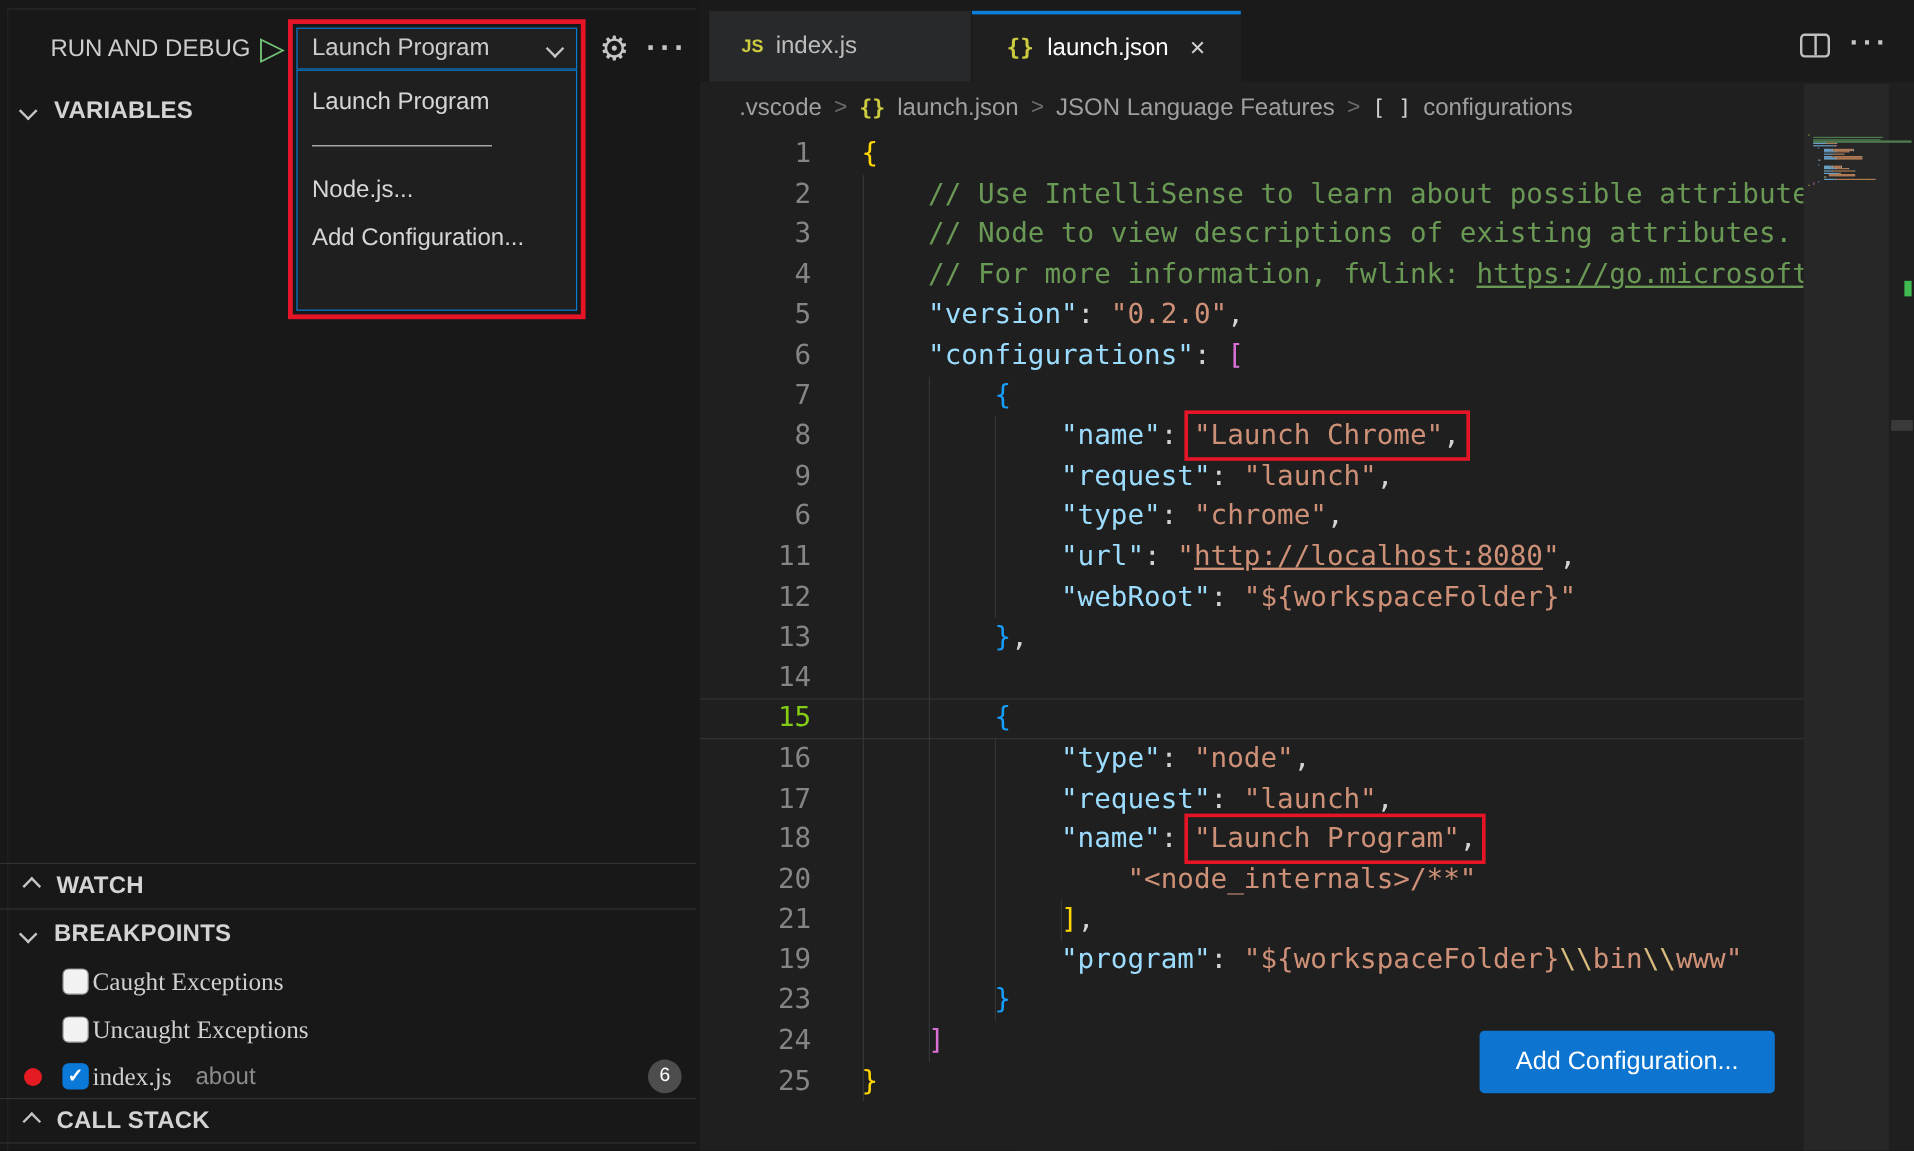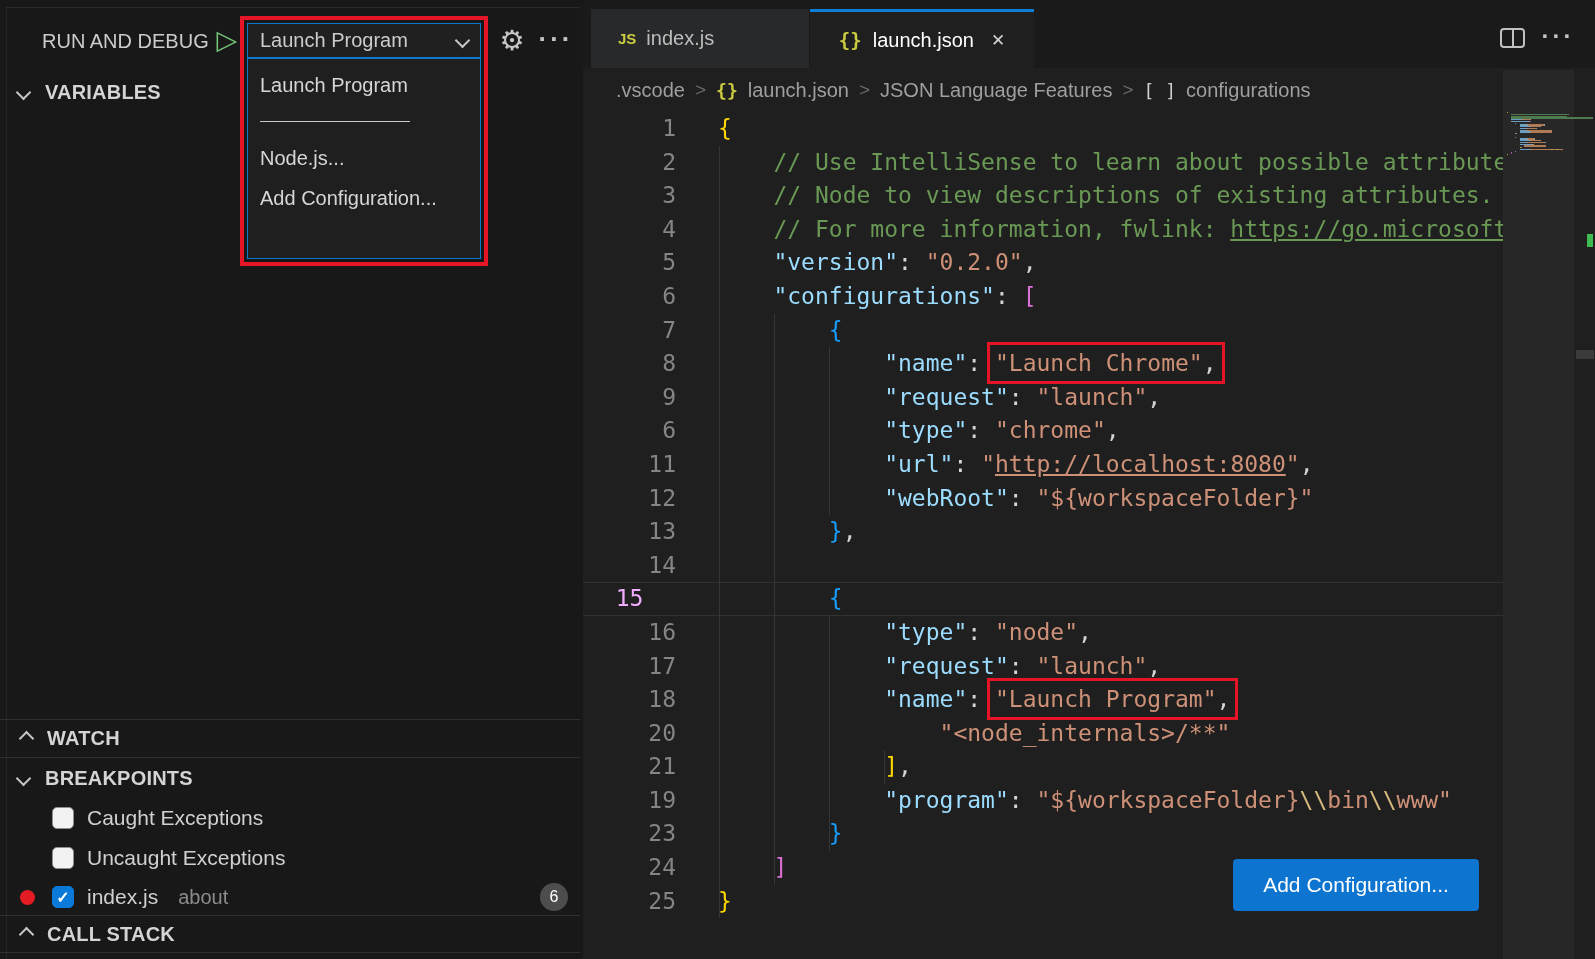--- a/index.html
+++ b/index.html
@@ -30,21 +30,21 @@
   .chev{display:inline-block;width:9px;height:9px;border-left:2px solid #c5c5c5;border-bottom:2px solid #c5c5c5;}
   .chev.down{transform:rotate(-45deg);}
   .chev.right{transform:rotate(135deg);}
   .sep{left:0;width:580px;height:1px;background:#303031;}
 
   .bp-row{left:0;width:580px;height:40px;display:flex;align-items:center;font-size:21px;color:#d0d0d0;}
   .cbx{width:22px;height:22px;border-radius:5px;background:#f2f2f2;border:1px solid #8f8f8f;box-sizing:border-box;
        margin-left:52px;flex:none;}
   .cbx.checked{background:#0a79d8;border-color:#0a79d8;color:#fff;font-size:16px;font-weight:bold;
                text-align:center;line-height:21px;}
-  .bp-label{margin-left:13px;}
+  .bp-label{margin-left:3px;font-family:Liberation Serif, serif;}
   .bp-detail{margin-left:20px;color:#8c8c8c;font-size:20px;}
   .bp-dot{position:absolute;left:20px;width:15px;height:15px;border-radius:50%;background:#e51b23;}
   .badge{position:absolute;left:540px;width:28px;height:28px;border-radius:50%;background:#4d4d4d;
          color:#ffffff;font-size:16px;text-align:center;line-height:28px;}
 
   
   .editor{left:583px;top:0;width:1012px;height:959px;background:#1f1f1f;}
   .tabbar{left:0;top:0;width:1012px;height:68px;background:#1a1a1b;}
   .tab{position:absolute;top:9px;height:59px;display:flex;align-items:center;box-sizing:border-box;font-size:20px;}
   .tab .ficon{font-weight:bold;color:#cbcb41;}
@@ -63,21 +63,21 @@
   .bc-sep{color:#6b6b6b;font-size:19px;}
   .bc-icon{font-family:"DejaVu Sans Mono",monospace;font-size:18px;}
   .bc-icon.braces{color:#cbcb41;font-weight:bold;}
   .bc-icon.brackets{color:#cfcfcf;}
 
   .code-clip{left:0;top:112px;width:920px;height:847px;overflow:hidden;}
   .line{display:flex;height:33.6px;box-sizing:border-box;font-family:"DejaVu Sans Mono",monospace;
         font-size:23px;line-height:33.6px;white-space:pre;}
   .ln{width:93px;text-align:right;color:#858585;flex:none;padding-right:42px;}
   .line.cur{border-top:1px solid #323233;border-bottom:1px solid #323233;line-height:31.6px;}
-  .line.cur .ln{color:#f0abfc;text-align:center;}
+  .line.cur .ln{color:#84cc16;}
   .c-key{color:#9cdcfe;} .c-str{color:#ce9178;} .c-cmt{color:#6a9955;} .c-pun{color:#d4d4d4;}
   .c-b1{color:#ffd700;} .c-b2{color:#da70d6;} .c-b3{color:#179fff;} .c-esc{color:#d7ba7d;}
   .c-lnk{color:#ce9178;text-decoration:underline;} .c-clk{color:#6a9955;text-decoration:underline;}
   .hlbox{outline:3px solid #e51426;outline-offset:5px;}
   .guide{position:absolute;width:1px;background:#333536;}
 
   .minimap{left:920px;top:70px;width:71px;height:889px;background:#272727;}
   .mm-bar{position:absolute;height:1.4px;}
   .ruler-tick{left:1004px;top:234px;width:6px;height:13px;background:#3fb950;}
   .ruler-slider{left:993px;top:350px;width:18px;height:9px;background:#3a3a3a;}

